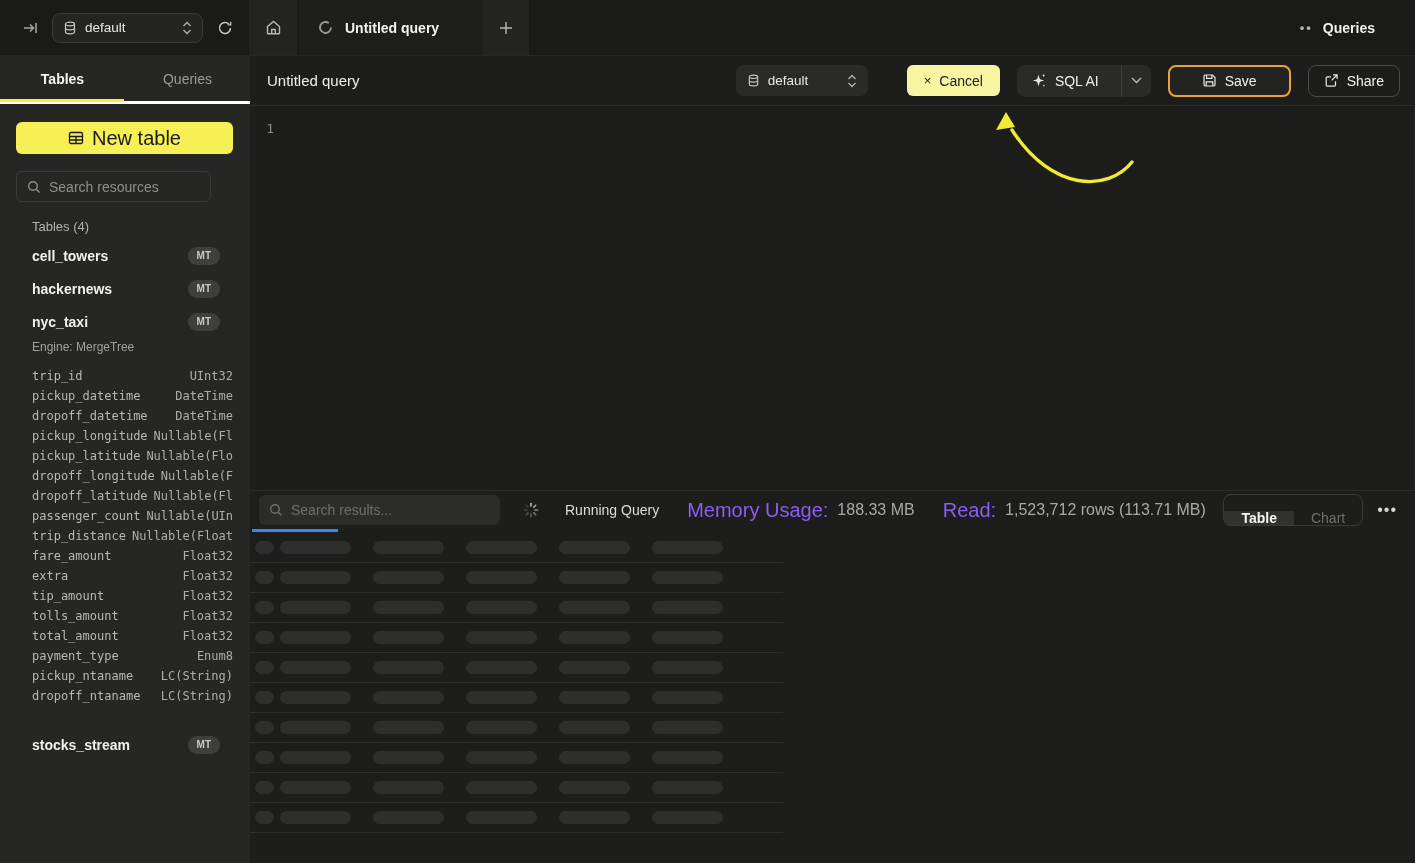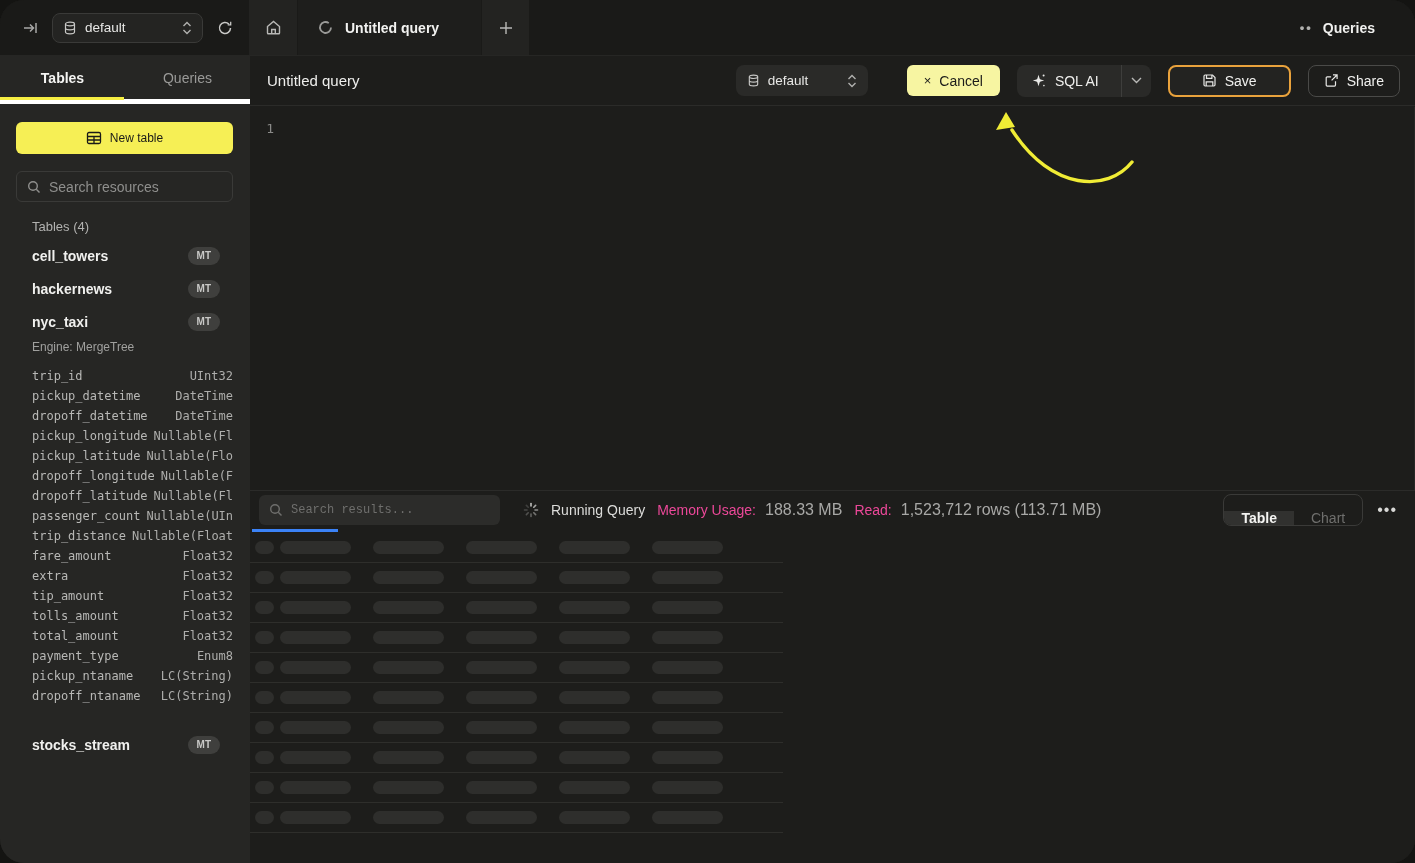--- a/index.html
+++ b/index.html
@@ -1,18 +1,18 @@
 <!DOCTYPE html>
 <html><head>
 <meta charset="utf-8">
 <style>
   * { box-sizing: border-box; margin: 0; padding: 0; }
   html,body { width:1415px; height:863px; overflow:hidden; background:#141412; }
   body { font-family:"Liberation Sans", sans-serif; font-size:14px; color:#e8e8e6; }
-  .app { position:relative; width:1415px; height:863px; background:#1d1d1b; overflow:hidden;border-radius:24px; }
+  .app { position:relative; width:1415px; height:863px; background:#1d1d1b; overflow:hidden; }
 
   svg { display:block; }
   .icon { flex:0 0 auto; }
 
   
   .topbar { position:absolute; left:0; top:0; width:1415px; height:56px; background:#1a1a18; border-bottom:1px solid #262624; display:flex; align-items:stretch; }
   .topbar-left { width:250px; display:flex; align-items:center; gap:14px; padding:0 16px 0 22px; border-right:1px solid #232321; }
   .collapse-btn { color:#a8a8a6; cursor:pointer; }
   .db-select { display:flex; align-items:center; gap:8px; height:30px; padding:0 10px; background:#242422; border:1px solid #3a3a38; border-radius:8px; flex:1; cursor:pointer; }
   .db-select .label { color:#e8e8e6; font-size:13.5px; flex:1; }
@@ -24,28 +24,28 @@
   .tab-active .tab-label { color:#f2f2f0; font-size:14px; font-weight:600; }
   .spinner-arc { color:#9a9a98; }
   .plus-tile { background:#232321; }
 
   .topbar-right { display:flex; align-items:center; gap:10px; position:absolute; right:40px; top:0; height:56px; }
   .queries-link { display:flex; align-items:center; gap:10px; color:#f0f0ee; font-weight:600; font-size:14px; cursor:pointer; }
   .dots-icon { color:#b0b0ae; letter-spacing:2px; font-size:13px; line-height:6px; }
 
   
   .sidebar { position:absolute; left:0; top:56px; width:250px; height:807px; background:#262624; }
-  .side-tabs { display:flex; height:48px; border-bottom:5px solid #ffffff; position:relative; }
+  .side-tabs { display:flex; height:48px; border-bottom:3px solid #ffffff; position:relative; }
   .side-tab { flex:1; display:flex; align-items:center; justify-content:center; font-size:14px; cursor:pointer; color:#9a9a98; font-weight:500; }
   .side-tab.active { color:#f4f4f2; font-weight:600; }
   .side-tab-underline { position:absolute; left:0; bottom:-1px; width:124px; height:3px; background:#f5ee43; }
 
-  .new-table-btn { position:absolute; left:16px; top:66px; width:217px; height:32px; background:#f6ef55; color:#1a1a18; border:none; border-radius:6px; font-size:12px; font-weight:500; display:flex; align-items:center; justify-content:center; gap:8px; cursor:pointer; font-family:inherit; }
-
-  .side-search { position:absolute; left:16px; top:115px; width:217px; height:31px; border:1px solid #3a3a38; border-radius:6px; display:flex; align-items:center; gap:8px; padding:0 10px; color:#8f8f8d; }
+  .new-table-btn { position:absolute; left:16px; top:66px; width:217px; height:32px; background:#f6ef55; color:#1a1a18; border:none; border-radius:6px; font-size:20px; font-weight:500; display:flex; align-items:center; justify-content:center; gap:8px; cursor:pointer; font-family:inherit; }
+
+  .side-search { position:absolute; left:16px; top:115px; width:195px; height:31px; border:1px solid #3a3a38; border-radius:6px; display:flex; align-items:center; gap:8px; padding:0 10px; color:#8f8f8d; }
   .side-search input { background:transparent; border:none; outline:none; color:#d8d8d6; font-size:14px; width:100%; font-family:inherit; }
   .side-search input::placeholder { color:#8f8f8d; }
 
   .side-section { position:absolute; left:32px; top:163px; font-size:13px; color:#b2b2b0; font-weight:500; }
 
   .tables-list { position:absolute; left:0; top:183px; width:250px; }
   .table-row { height:33px; display:flex; align-items:center; padding:0 30px 0 32px; cursor:pointer; }
   .table-row .tname { font-size:14px; font-weight:600; color:#f0f0ee; flex:1; }
   .mt-badge { background:#3f3f3d; color:#c8c8c6; font-size:10px; font-weight:600; border-radius:10px; padding:4px 9px; line-height:1; }
   .engine-line { padding:2px 32px 6px; font-size:12px; color:#a0a09e; }
@@ -79,25 +79,25 @@
   .tok.kw { color:#6ea2c2; }
   .tok.ident { color:#eef0f1; font-weight:bold; }
   .tok.num { color:#cf8a45; }
 
   
   .annotation { position:absolute; left:0; top:0; width:1415px; height:863px; pointer-events:none; z-index:50; }
 
   
   .results-toolbar { position:absolute; left:0; top:434px; width:1165px; height:39px; border-top:1px solid #2b2b29; display:flex; align-items:center; padding:0 18px 0 9px; }
   .res-search { width:241px; height:30px; background:#2c2c2a; border-radius:6px; display:flex; align-items:center; gap:8px; padding:0 10px; color:#6f6f6d; }
-  .res-search input { background:transparent; border:none; outline:none; color:#0ea5e9; font-size:12px; width:100%; font-family:Liberation Mono, monospace; }
+  .res-search input { background:transparent; border:none; outline:none; color:#0ea5e9; font-size:14px; width:100%; font-family:Liberation Sans, sans-serif; }
   .res-search input::placeholder { color:#6f6f6d; }
   .run-spinner { margin-left:23px; color:#c8c8c6; }
-  .status-text { margin-left:12px; font-size:14px; color:#dcdcda; }
-  .stat-label { margin-left:12px; font-size:14px; color:#ec4899; }
+  .status-text { margin-left:26px; font-size:14px; color:#dcdcda; }
+  .stat-label { margin-left:28px; font-size:20px; color:#8b5cf6; }
   .stat-value { margin-left:9px; font-size:16px; color:#a8a8a6; }
   .view-toggle { margin-left:auto; display:flex; border:1px solid #3a3a38; border-radius:8px; overflow:hidden; height:32px; }
   .seg { display:flex; align-items:center; padding:0 17px; font-size:14px; cursor:pointer; color:#6f6f6d; font-weight:500;margin-top:16px; }
   .seg.active { background:#31312f; color:#f4f4f2; font-weight:600; }
   .more-btn { margin-left:14px; color:#d8d8d6; font-size:16px; letter-spacing:1px; cursor:pointer; }
 
   .progress-bar { position:absolute; left:2px; top:473px; width:86px; height:3px; background:#3b82f6; }
 
   .results-body { position:absolute; left:0; top:477px; width:1165px; height:330px; overflow:hidden; }
   .sk-row { height:30px; display:flex; align-items:center; padding-left:5px; width:533px; border-bottom:1px solid #2e2e2b; }

